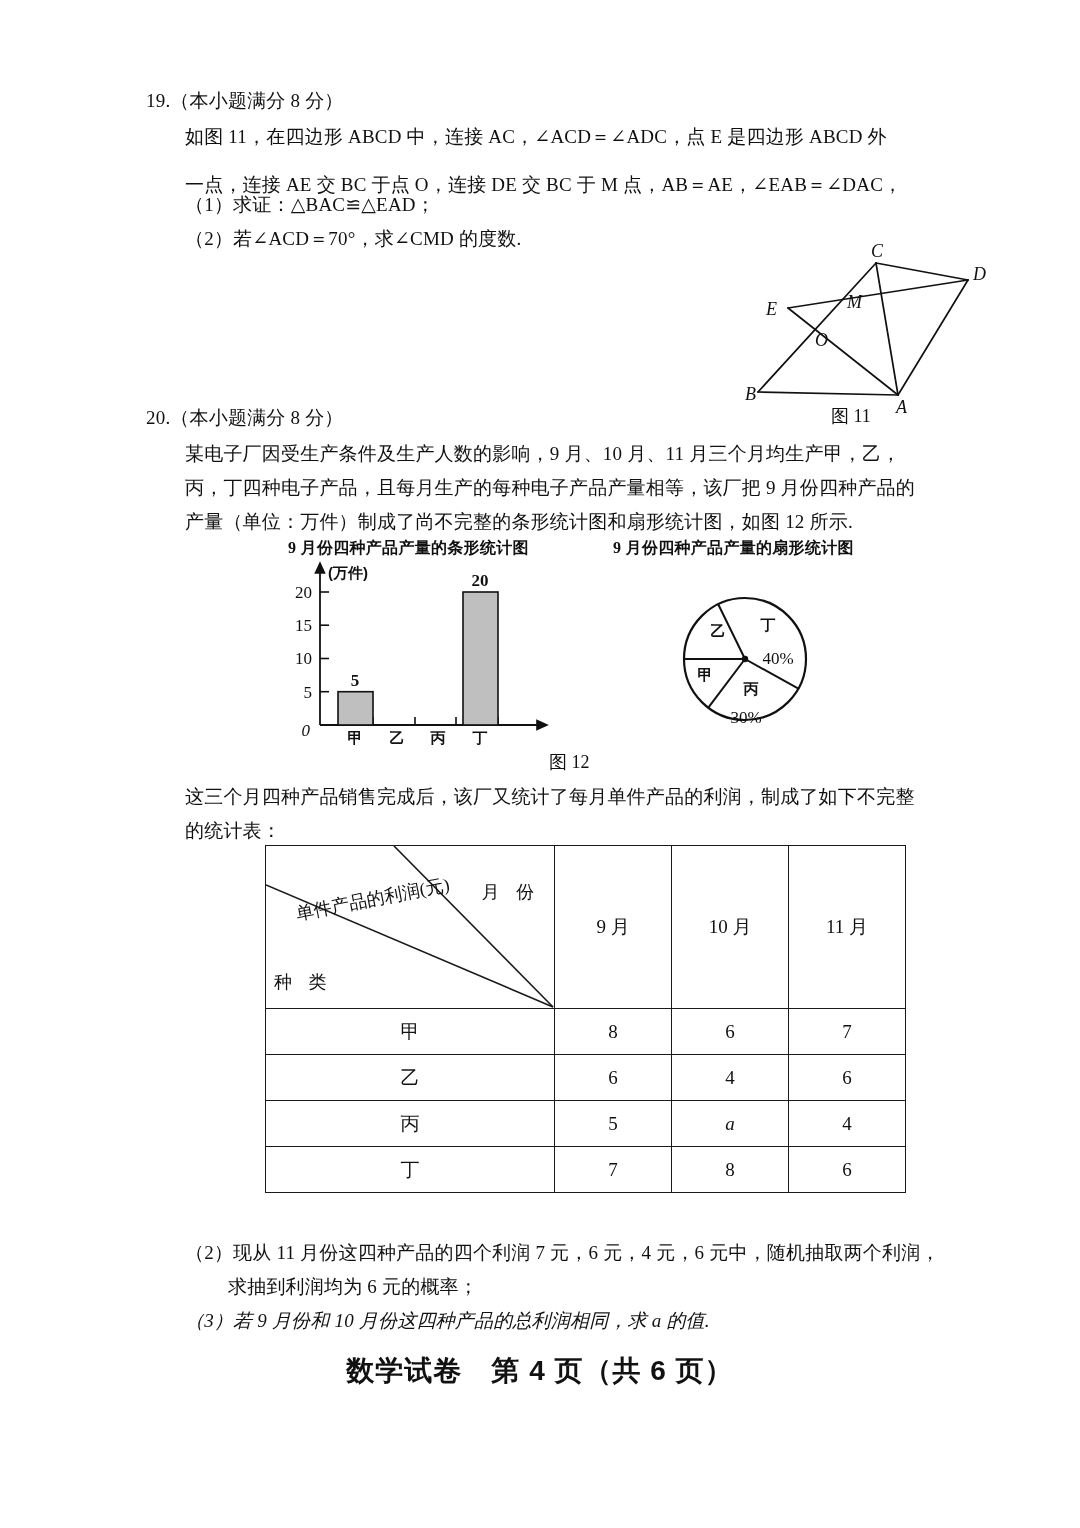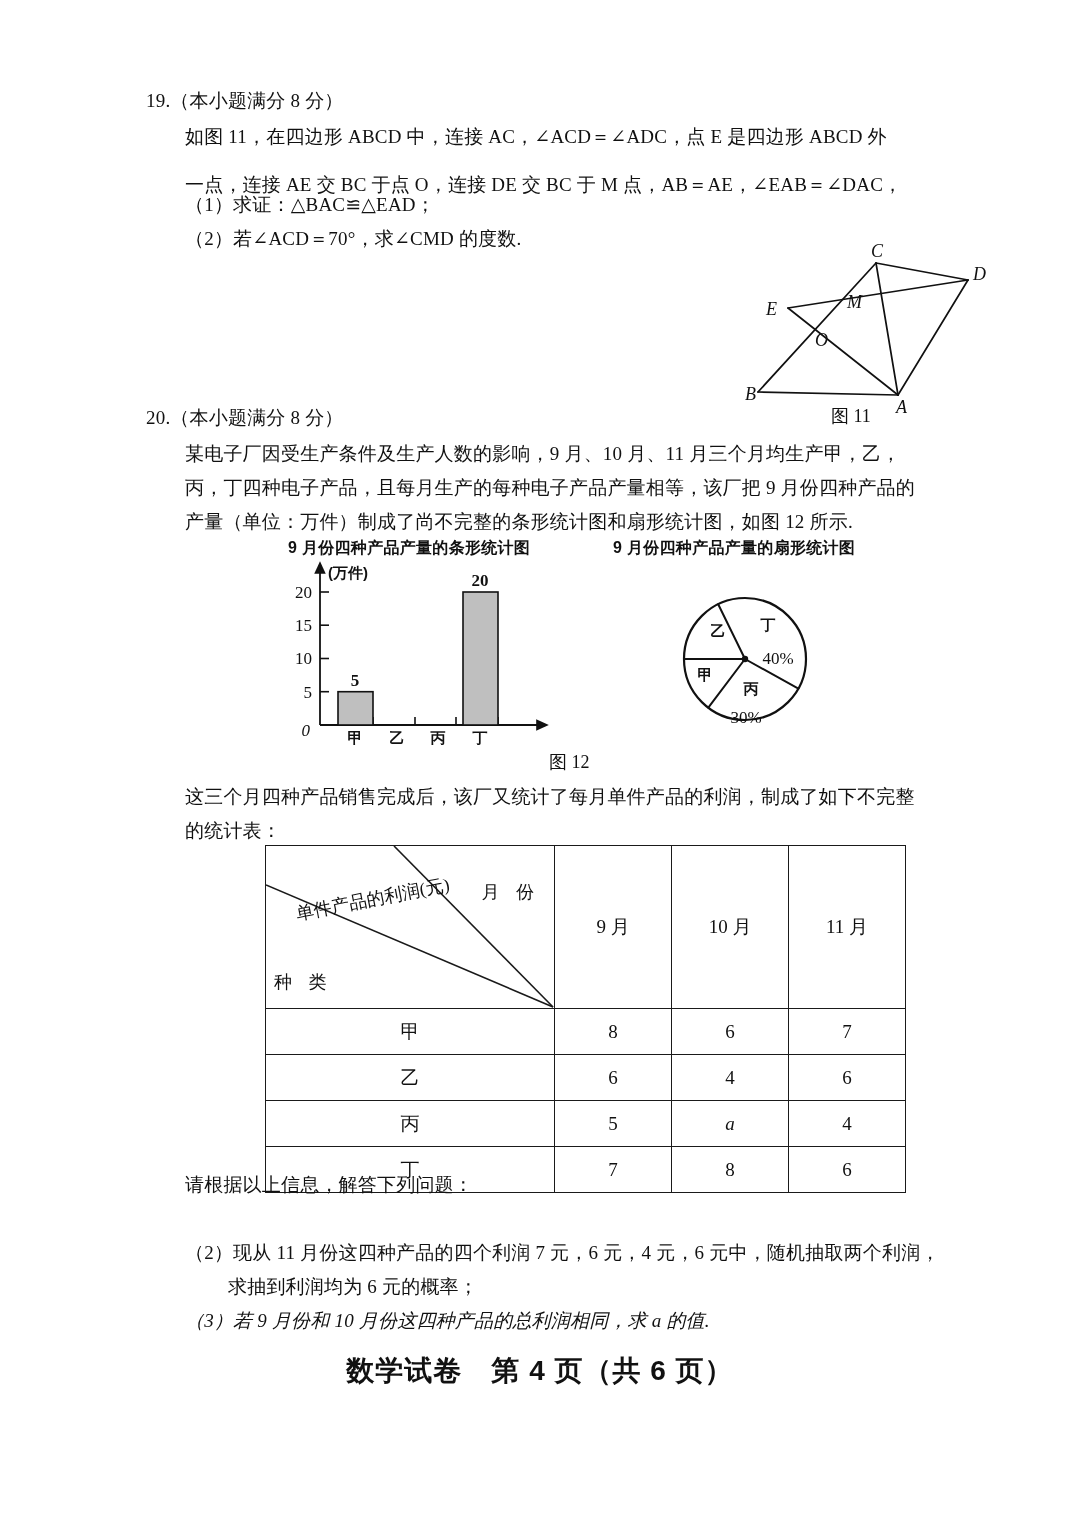--- a/index.html
+++ b/index.html
@@ -40,21 +40,21 @@
     font-size: 18px;
     white-space: nowrap;
   }
 
   
   .chart-title {
     position: absolute;
     font-size: 16px;
     font-weight: 700;
     white-space: nowrap;
-    font-family: Liberation Sans, sans-serif;
+    font-family: Liberation Serif, serif;
     letter-spacing: 0.3px;
   }
   #barchart { position: absolute; left: 290px; top: 560px; width: 260px; height: 185px; }
   #piechart { position: absolute; left: 665px; top: 560px; width: 180px; height: 185px; }
 
   
   #stat-table {
     position: absolute;
     left: 265px;
     top: 845px;
@@ -268,20 +268,19 @@
       </tr>
       <tr>
         <td class="cat-cell">丁</td>
         <td>7</td>
         <td>8</td>
         <td>6</td>
       </tr>
     </tbody>
   </table>
 
-  <div class="ptext" style="left:185px; top:1168px;">请根据以上信息，解答下列问题：</div>
   <div class="ptext" style="left:185px; top:1236px;">（2）现从 11 月份这四种产品的四个利润 7 元，6 元，4 元，6 元中，随机抽取两个利润，</div>
   <div class="ptext" style="left:228px; top:1270px;">求抽到利润均为 6 元的概率；</div>
   <div class="ptext" style="left:185px; top:1304px;font-style:italic;">（3）若 9 月份和 10 月份这四种产品的总利润相同，求 a 的值.</div>
 
   <div id="footer">数学试卷　第 4 页（共 6 页）</div>
 
 </div>
 
 </body></html>

